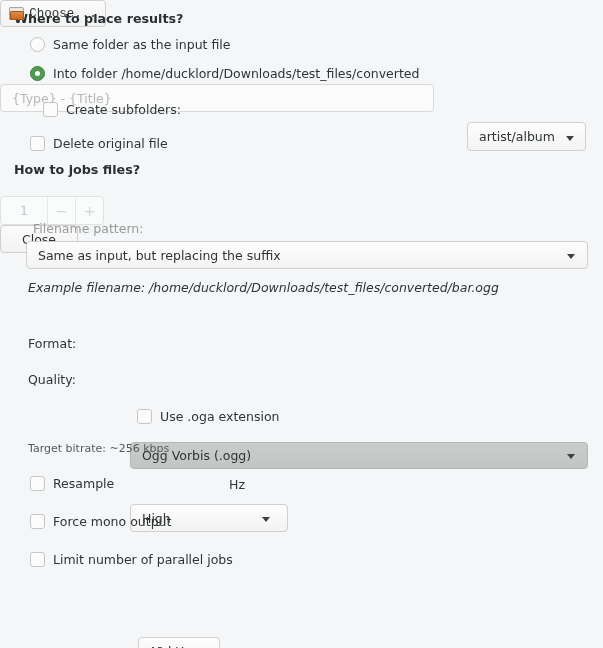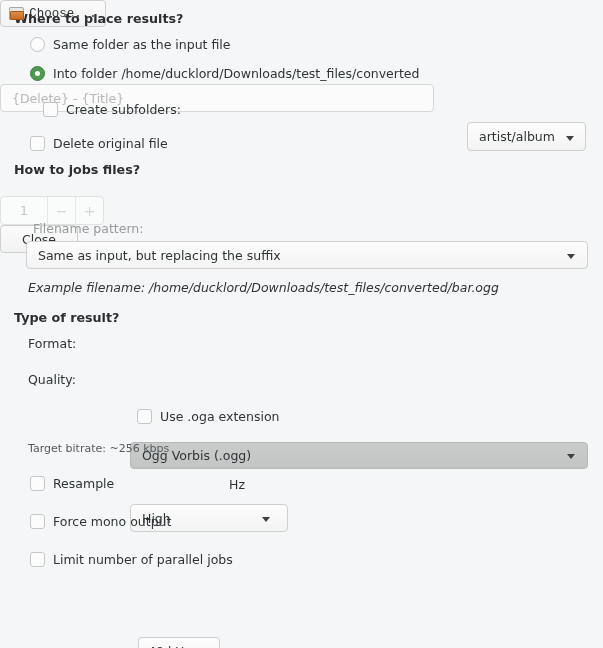--- a/index.html
+++ b/index.html
@@ -268,30 +268,29 @@
 
   <div class="combo" style="left:26px; top:185px; width:562px; height:28px;">
     <span class="ctext">Same as input, but replacing the suffix</span>
     <span class="arrow" style="right:12px; top:12px;"></span>
   </div>
 
   <div class="row" style="left:33px; top:221px;">
     <span class="lbl dim" style="margin-left:0;">Filename pattern:</span>
   </div>
 
-  <div class="entry" style="left:154px; top:220px; width:434px; height:28px;">{Delete} - {Title}</div>
+  <div class="entry" style="left:154px; top:220px; width:434px; height:28px;">{Type} - {Title}</div>
 
 
   <div class="example-line" style="left:28px; top:280px;">
     <span>Example filename:</span>
     <span>/home/ducklord/Downloads/test_files/converted/bar.ogg</span>
   </div>
 
   
-  <div class="section-heading" style="left:14px; top:310px;">Type of result?</div>
 
   <div class="row" style="left:28px; top:336px;">
     <span class="lbl" style="margin-left:0;">Format:</span>
   </div>
 
   <div class="combo grey" style="left:130px; top:330px; width:458px; height:27px;">
     <span class="ctext">Ogg Vorbis (.ogg)</span>
     <span class="arrow" style="right:12px; top:11px;"></span>
   </div>
 

